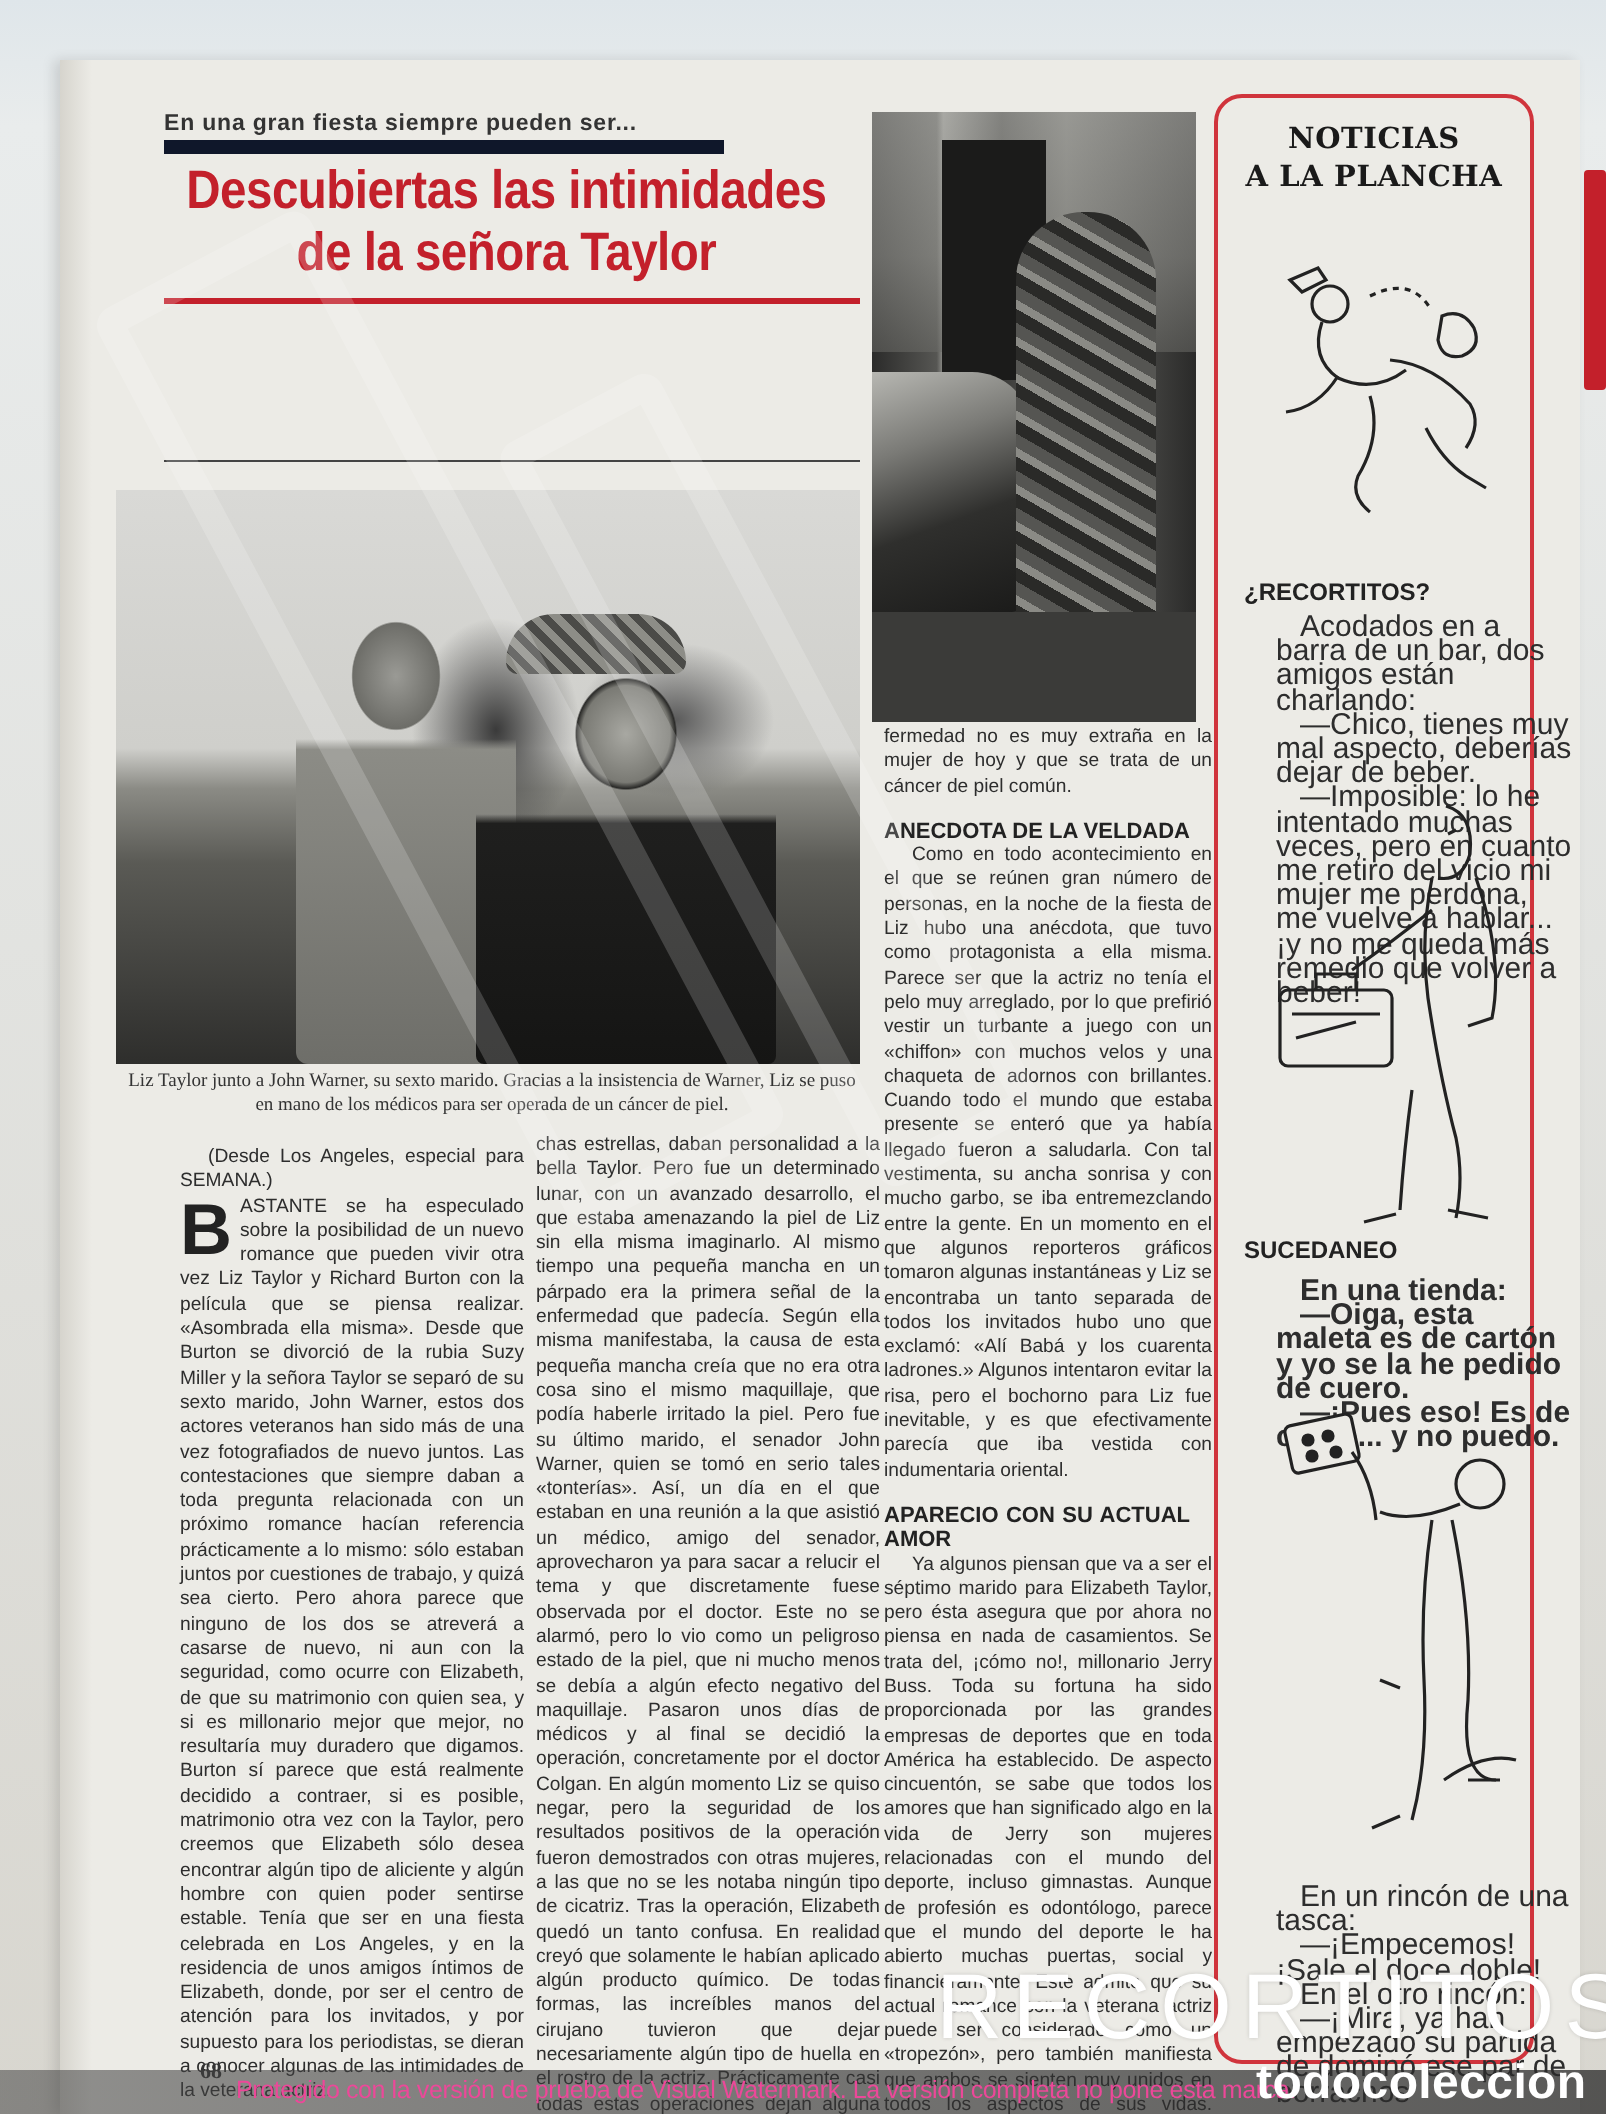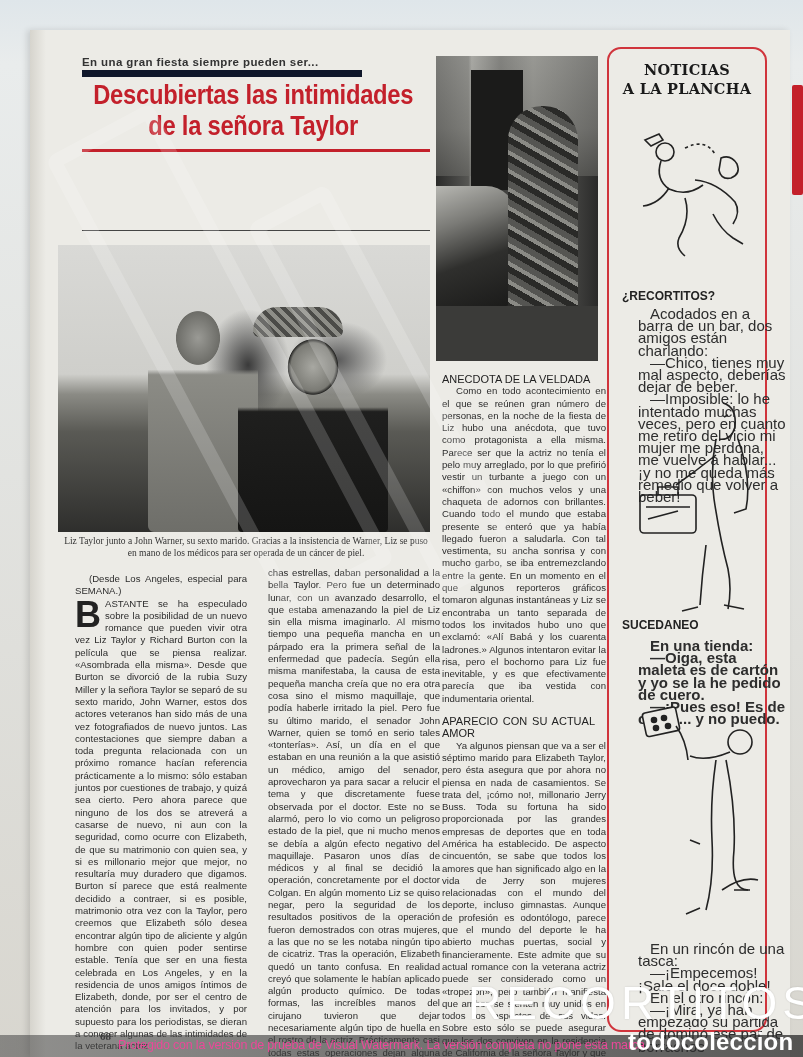--- a/index.html
+++ b/index.html
@@ -91,28 +91,28 @@
     color: #333; text-align: center;
   }
 
   
   .col {
     position: absolute; font-size: 9.6px; line-height: 12.3px; color: #2d2d2d;
     text-align: justify; hyphens: auto;
   }
   .col p { text-indent: 14px; margin-bottom: 0; }
   .col p.noindent { text-indent: 0; }
-  .col1 { left: 75px; top: 573px; width: 172px; }
+  .col1 { left: 90px; top: 573px; width: 172px; }
   .col2 { left: 268px; top: 567px; width: 172px; }
   .col3a { left: 442px; top: 363px; width: 164px; }
   .dropcap {
     float: left; font-size: 36px; line-height: 30px; font-weight: bold;
     margin: 2px 4px 0 0; color: #222;
   }
-  .subhead { font-weight: normal; font-size: 11px; color: #222; margin: 10px 11px 8px 0; text-indent: 0 !important; }
+  .subhead { font-weight: bold; font-size: 11px; color: #222; margin: 10px 11px 8px 0; text-indent: 0 !important; }
   .dateline { font-size: 9.6px; margin-bottom: 8px; text-indent: 14px; }
   .pagenum { position: absolute; left: 100px; top: 1030px; font-family: "Liberation Serif", serif; font-size: 11px; font-weight: bold; color: #333; }
 
   
   .sidebar {
     position: absolute; left: 607px; top: 47px; width: 160px; height: 985px;
     border: 2.5px solid #d0343c; border-radius: 14px;
     background: #ecebe6;
   }
   .sidebar-title {
@@ -182,20 +182,21 @@
   <p class="dateline">(Desde Los Angeles, especial para SEMANA.)</p>
   <p class="noindent"><span class="dropcap">B</span><span>ASTANTE se ha especulado sobre la posibilidad de un nuevo romance que pueden vivir otra vez Liz Taylor y Richard Burton con la película que se piensa realizar. «Asombrada ella misma». Desde que Burton se divorció de la rubia Suzy Miller y la señora Taylor se separó de su sexto marido, John Warner, estos dos actores veteranos han sido más de una vez fotografiados de nuevo juntos. Las contestaciones que siempre daban a toda pregunta relacionada con un próximo romance hacían referencia prácticamente a lo mismo: sólo estaban juntos por cuestiones de trabajo, y quizá sea cierto. Pero ahora parece que ninguno de los dos se atreverá a casarse de nuevo, ni aun con la seguridad, como ocurre con Elizabeth, de que su matrimonio con quien sea, y si es millonario mejor que mejor, no resultaría muy duradero que digamos. Burton sí parece que está realmente decidido a contraer, si es posible, matrimonio otra vez con la Taylor, pero creemos que Elizabeth sólo desea encontrar algún tipo de aliciente y algún hombre con quien poder sentirse estable. Tenía que ser en una fiesta celebrada en Los Angeles, y en la residencia de unos amigos íntimos de Elizabeth, donde, por ser el centro de atención para los invitados, y por supuesto para los periodistas, se dieran a conocer algunas de las intimidades de la veterana actriz.</span></p>
 
 </div>
 
 <div class="col col2">
   <p class="noindent">chas estrellas, daban personalidad a la bella Taylor. Pero fue un determinado lunar, con un avanzado desarrollo, el que estaba amenazando la piel de Liz sin ella misma imaginarlo. Al mismo tiempo una pequeña mancha en un párpado era la primera señal de la enfermedad que padecía. Según ella misma manifestaba, la causa de esta pequeña mancha creía que no era otra cosa sino el mismo maquillaje, que podía haberle irritado la piel. Pero fue su último marido, el senador John Warner, quien se tomó en serio tales «tonterías». Así, un día en el que estaban en una reunión a la que asistió un médico, amigo del senador, aprovecharon ya para sacar a relucir el tema y que discretamente fuese observada por el doctor. Este no se alarmó, pero lo vio como un peligroso estado de la piel, que ni mucho menos se debía a algún efecto negativo del maquillaje. Pasaron unos días de médicos y al final se decidió la operación, concretamente por el doctor Colgan. En algún momento Liz se quiso negar, pero la seguridad de los resultados positivos de la operación fueron demostrados con otras mujeres, a las que no se les notaba ningún tipo de cicatriz. Tras la operación, Elizabeth quedó un tanto confusa. En realidad creyó que solamente le habían aplicado algún producto químico. De todas formas, las increíbles manos del cirujano tuvieron que dejar necesariamente algún tipo de huella en el rostro de la actriz. Prácticamente casi todas estas operaciones dejan alguna cicatriz, y Liz también posee una, en un párpado concretamente. Según este doctor de Washington, el cáncer se encontraba en dos focos, uno en la nariz y el otro en un párpado, prefiriendo dejar que cicatrizase en este último foco antes que en el primero. Además, parece ser que dicha en-</p>
 </div>
 
 <div class="col col3a">
+  <p class="noindent">fermedad no es muy extraña en la mujer de hoy y que se trata de un cáncer de piel común.</p>
   <p class="subhead">ANECDOTA DE LA VELDADA</p>
   <p>Como en todo acontecimiento en el que se reúnen gran número de personas, en la noche de la fiesta de Liz hubo una anécdota, que tuvo como protagonista a ella misma. Parece ser que la actriz no tenía el pelo muy arreglado, por lo que prefirió vestir un turbante a juego con un «chiffon» con muchos velos y una chaqueta de adornos con brillantes. Cuando todo el mundo que estaba presente se enteró que ya había llegado fueron a saludarla. Con tal vestimenta, su ancha sonrisa y con mucho garbo, se iba entremezclando entre la gente. En un momento en el que algunos reporteros gráficos tomaron algunas instantáneas y Liz se encontraba un tanto separada de todos los invitados hubo uno que exclamó: «Alí Babá y los cuarenta ladrones.» Algunos intentaron evitar la risa, pero el bochorno para Liz fue inevitable, y es que efectivamente parecía que iba vestida con indumentaria oriental.</p>
   <p class="subhead">APARECIO CON SU ACTUAL AMOR</p>
   <p>Ya algunos piensan que va a ser el séptimo marido para Elizabeth Taylor, pero ésta asegura que por ahora no piensa en nada de casamientos. Se trata del, ¡cómo no!, millonario Jerry Buss. Toda su fortuna ha sido proporcionada por las grandes empresas de deportes que en toda América ha establecido. De aspecto cincuentón, se sabe que todos los amores que han significado algo en la vida de Jerry son mujeres relacionadas con el mundo del deporte, incluso gimnastas. Aunque de profesión es odontólogo, parece que el mundo del deporte le ha abierto muchas puertas, social y financieramente. Este admite que su actual romance con la veterana actriz puede ser considerado como un «tropezón», pero también manifiesta que ambos se sienten muy unidos en todos los aspectos de sus vidas. Sobre esto sólo se puede asegurar que los dos conviven en la residencia de California de la señora Taylor y que ninguno de los dos oculta su romance. Puede que sea un nuevo matrimonio para Liz, puede que no sea más que un gran... compañero... entre... sus... amistades... cuentas...</p>
 </div>
 
 <div class="pagenum">68</div>
 
 <div class="sidebar"></div>
 <div class="sidebar-title">

